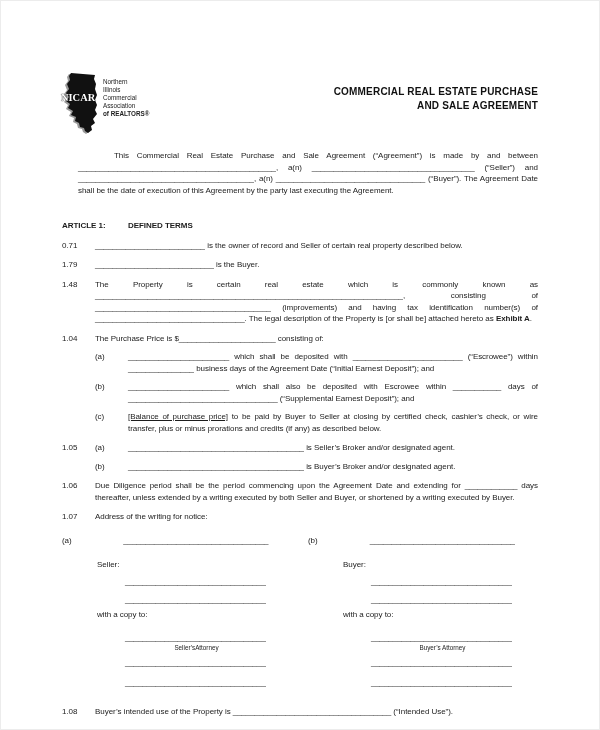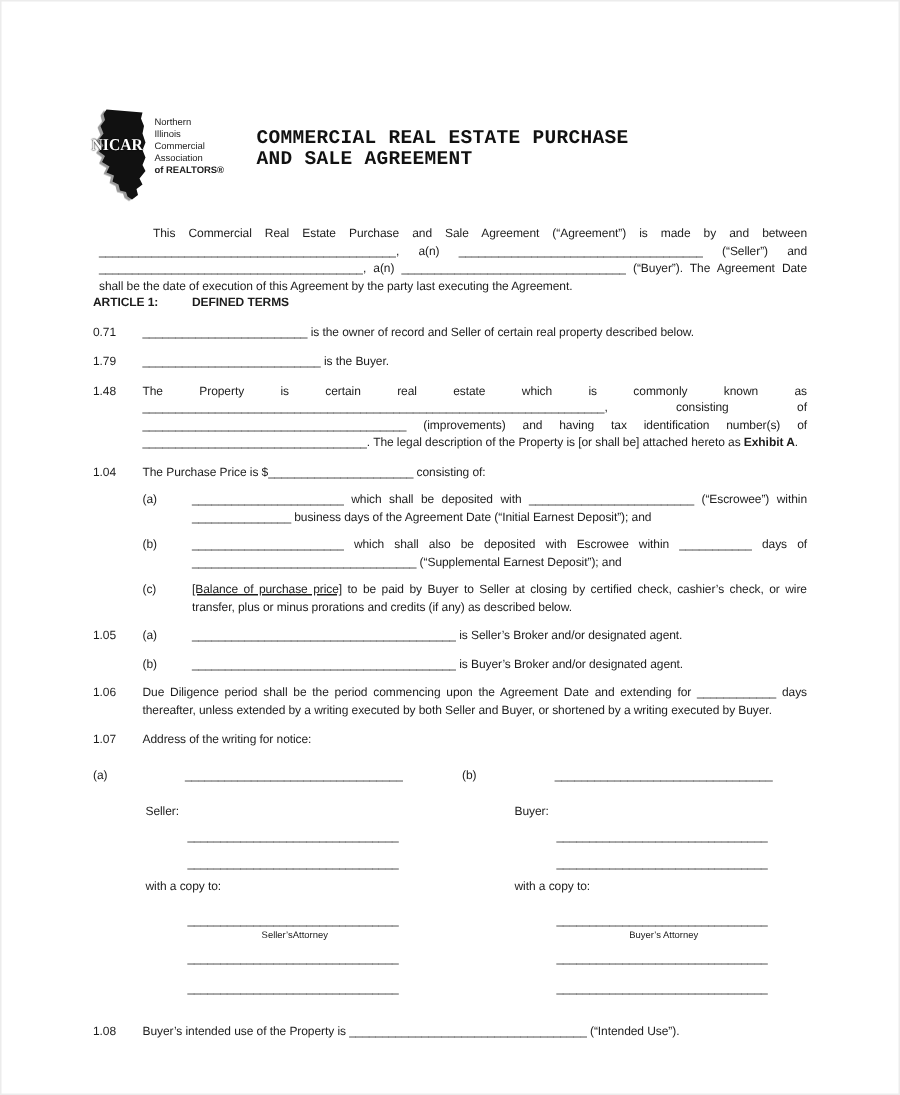--- a/index.html
+++ b/index.html
@@ -4,40 +4,40 @@
 <style>
   html,body{margin:0;padding:0;background:#fff;}
   .page{
     position:relative;width:600px;height:730px;box-sizing:border-box;
     background:#fff;border:1px solid #ececec;
     padding:71px 61px 0 61px;
     font-family:"Liberation Sans",sans-serif;
     font-size:8px;line-height:11.5px;color:#1c1c1c;letter-spacing:-0.05px;
   }
   
-  .header{display:flex;height:62px;gap:24px;}
+  .header{display:flex;height:62px;}
   .logo{position:relative;width:85px;flex-shrink:0;}
   .logo svg{position:absolute;left:0;top:0;filter:drop-shadow(-1.5px 1.5px 0 #9a9a9a);}
   .logo-acronym{
     position:absolute;left:-1px;top:20px;color:#fff;
     font-family:"Liberation Serif",serif;font-weight:bold;font-size:11px;
     letter-spacing:0;white-space:nowrap;transform:scaleX(.95);transform-origin:left;
     text-shadow:0 0 1px #000,0 0 1px #000;
   }
   .logo-text{position:absolute;left:41px;top:6px;font-size:6.3px;line-height:8px;letter-spacing:0;white-space:nowrap;}
   .logo-text .bold{font-weight:bold;}
   .title-wrap{
-    flex:1;text-align:left;padding-top:13px;
-    font-family:Liberation Mono, monospace;font-weight:bold;font-size:13px;
+    flex:1;text-align:right;padding-top:13px;
+    font-family:Liberation Sans, sans-serif;font-weight:bold;font-size:10px;
     line-height:14px;letter-spacing:.2px;color:#111;
   }
   
   .justify{text-align:justify;overflow-wrap:break-word;}
-  .intro{margin:16px 0 0 4px;text-indent:36px;}
-  .article-head{display:flex;margin-top:0;font-weight:bold;}
+  .intro{margin:16px 0 0 16px;text-indent:36px;}
+  .article-head{display:flex;margin-top:24px;font-weight:bold;}
   .article-label{width:66px;flex-shrink:0;}
   .sec{display:flex;margin-top:8px;}
   .sec-num{width:33px;flex-shrink:0;}
   .sec-body{flex:1;min-width:0;}
   .sub{display:flex;margin-top:7px;}
   .sub-marker{width:33px;flex-shrink:0;}
   .sub-body{flex:1;min-width:0;}
   .u{text-decoration:underline;}
   
   .addr{display:flex;margin-top:12px;}

